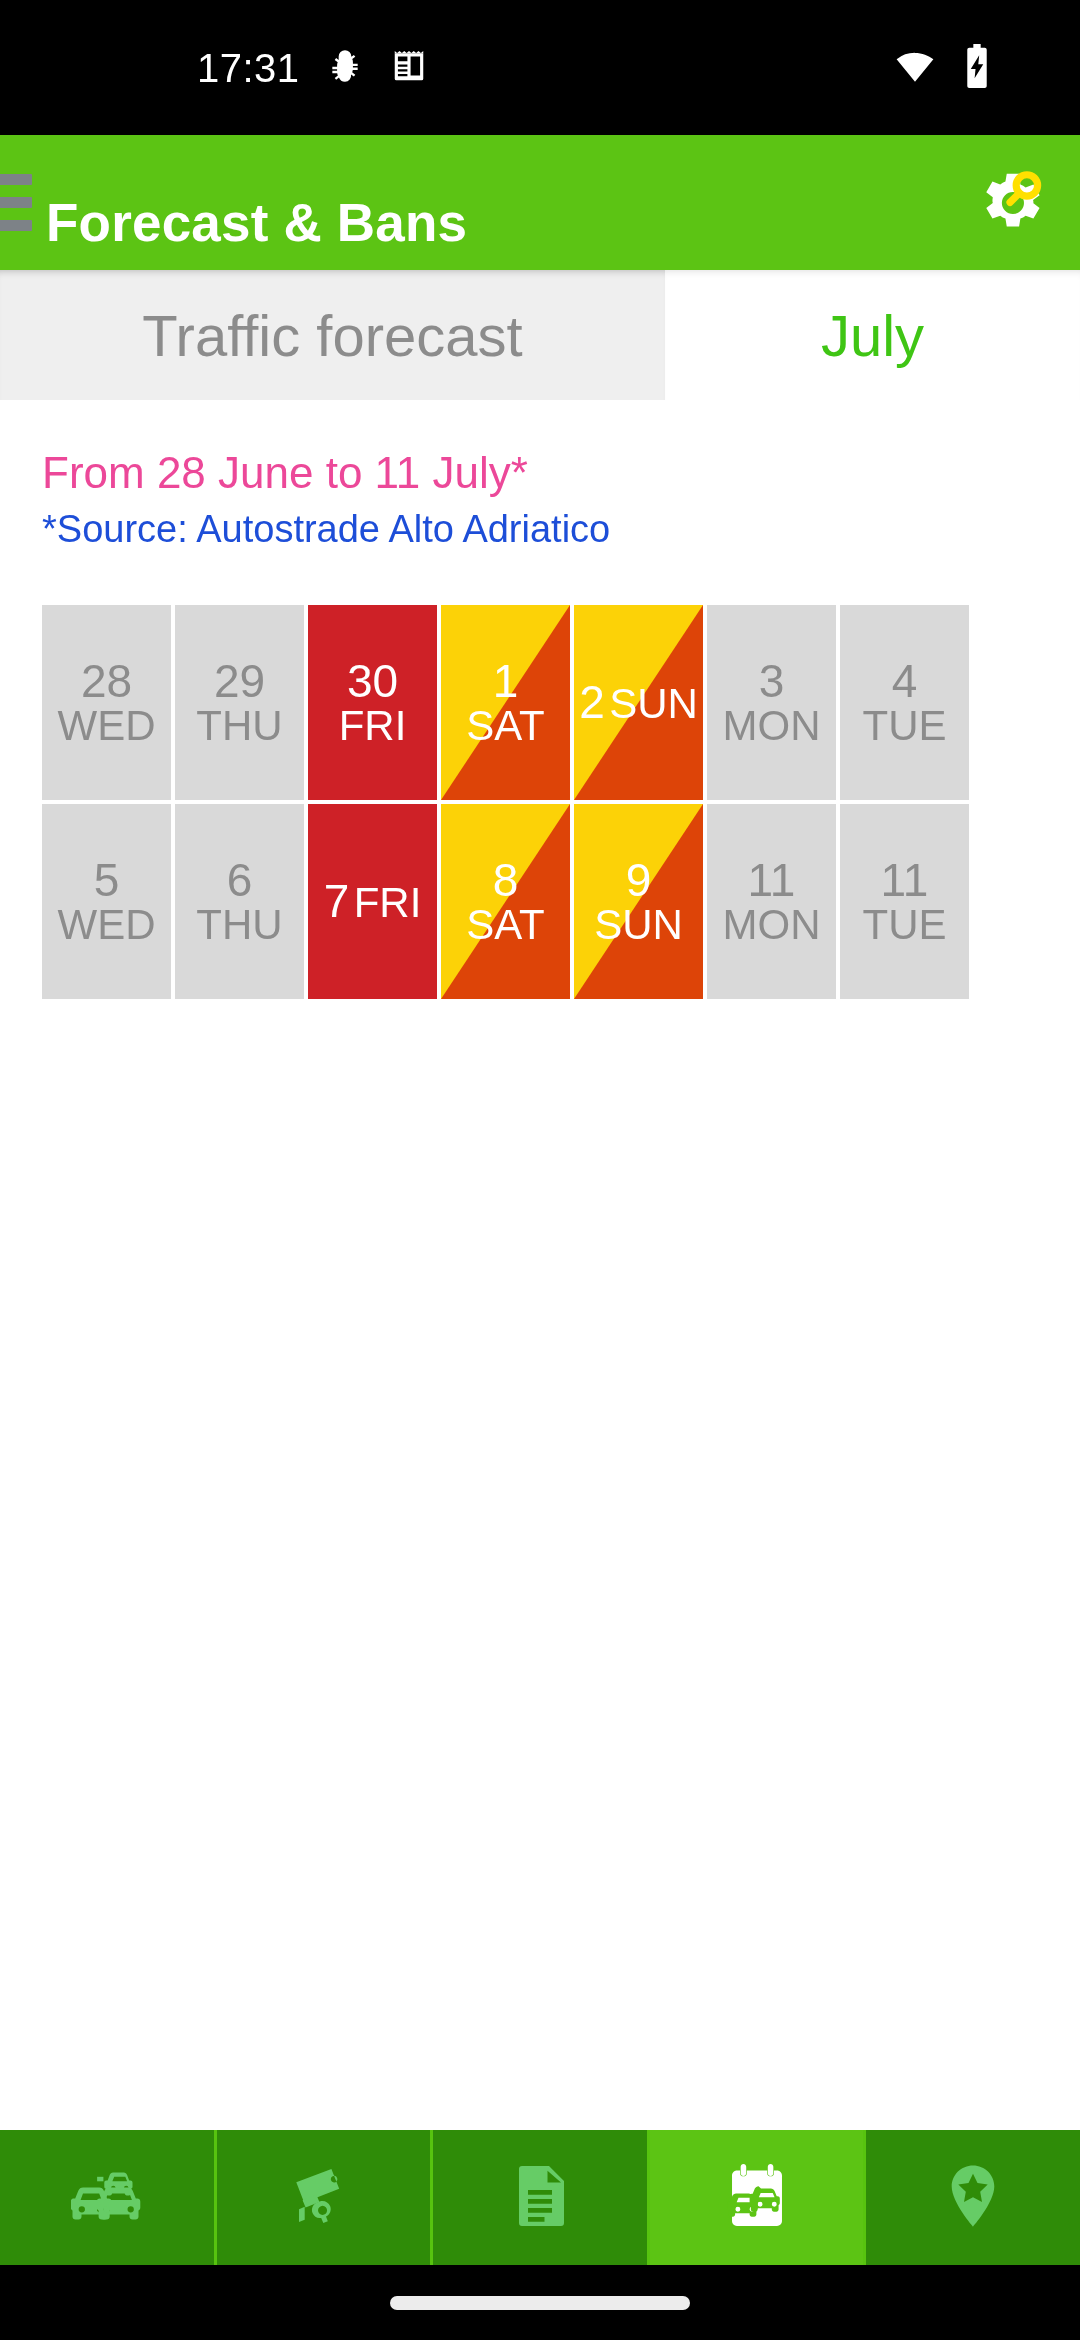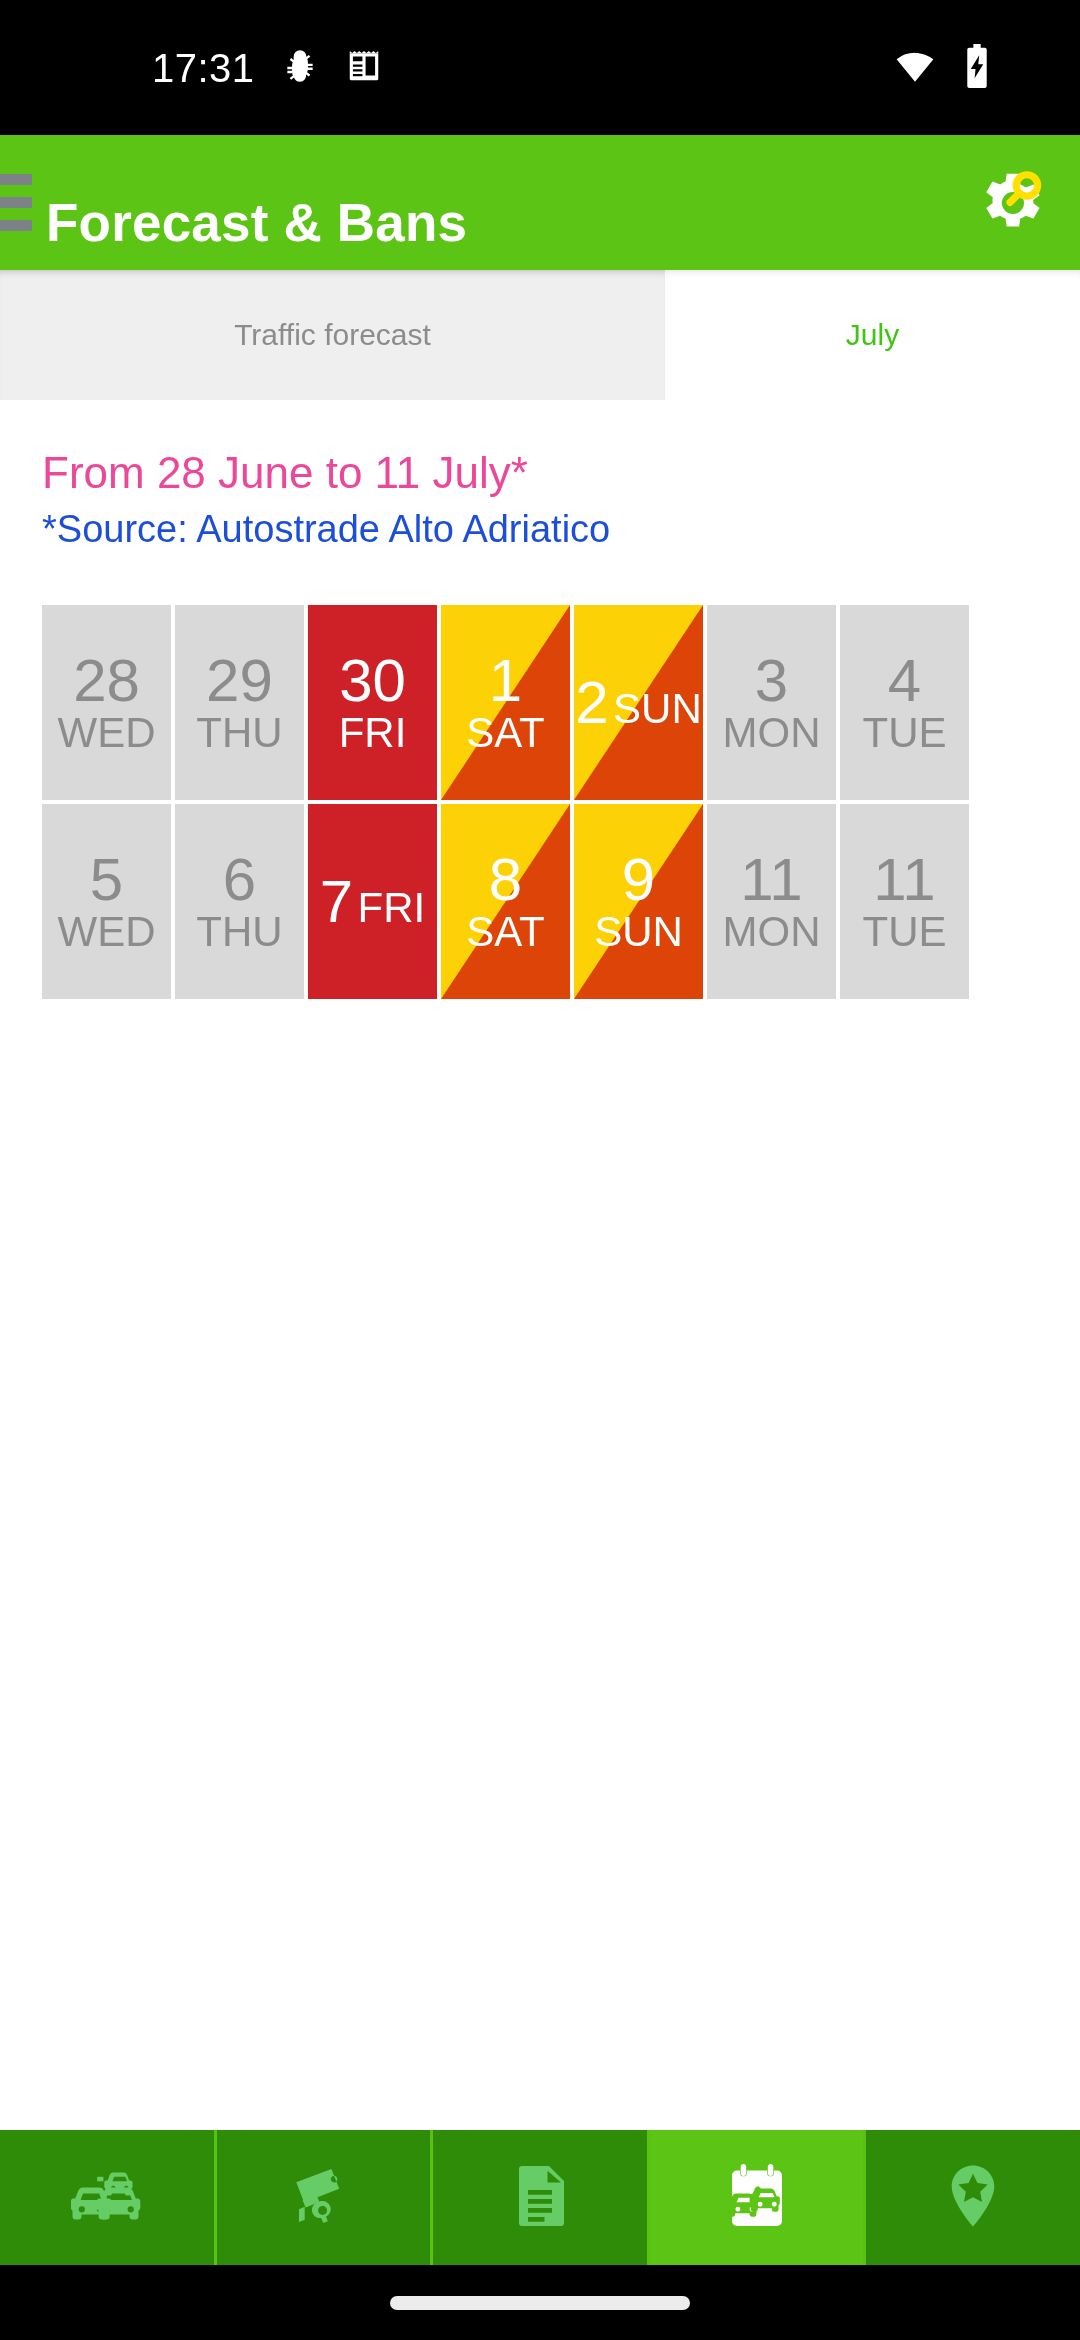--- a/index.html
+++ b/index.html
@@ -8,21 +8,21 @@
     background:#000;
     font-family:"Liberation Sans", sans-serif;
     overflow:hidden;
   }
   .screen { position:relative; width:1080px; height:2340px; background:#ffffff; }
 
   
   .statusbar {
     position:absolute; left:0; top:0; width:1080px; height:135px;
     background:#000000; color:#ffffff;
-    display:flex; align-items:center;
+    display:flex; align-items:center;padding-left:45px;
   }
   .sb-left { display:flex; align-items:center; gap:26px; margin-left:152px; }
   .sb-time { font-size:40px; letter-spacing:0.5px; line-height:1; }
   .sb-right { margin-left:auto; margin-right:86px; display:flex; align-items:center; gap:24px; }
   .sb-ico { display:block; }
 
   
   .appbar {
     position:absolute; left:0; top:135px; width:1080px; height:135px;
     background:#5CC414;
@@ -41,21 +41,21 @@
   .appbar-actions { margin-left:auto; margin-right:22px; display:flex; align-items:center; }
   .gear-btn { width:96px; height:96px; display:flex; align-items:center; justify-content:center; }
 
   
   .tabs {
     position:absolute; left:0; top:270px; width:1080px; height:130px;
     display:flex; background:#ffffff;
   }
   .tab {
     display:flex; align-items:center; justify-content:center;
-    font-size:30px; height:130px;
+    font-size:58px; height:130px;
   }
   .tab-inactive {
     width:665px; background:#efefef; color:#8c8c8c;
     box-shadow: inset 0 7px 9px -7px rgba(0,0,0,0.28);
   }
   .tab-active {
     width:415px; background:#ffffff; color:#3fc514;
     box-shadow: inset 0 7px 9px -7px rgba(0,0,0,0.16);
   }
 
@@ -85,21 +85,21 @@
     background:#FCD207;
   }
   .day-cell .tri-bot {
     position:absolute; inset:0;
     background:#DD4408;
     clip-path: polygon(100% 0, 100% 100%, 0 100%);
   }
   .day-cell .label {
     position:relative; z-index:2; text-align:center; line-height:1.02;
   }
-  .day-cell .num { display:block; font-size:60px; }
+  .day-cell .num { display:block; font-size:46px; }
   .day-cell .dow { display:block; font-size:42px; }
   .day-cell.inline .label { white-space:nowrap; }
   .day-cell.inline .num { display:inline; }
   .day-cell.inline .dow { display:inline; }
 
   .day-cell.free { background:#d9d9d9; }
   .day-cell.free .label { color:#8c8c8c; }
   .day-cell.ban { background:#CE2127; }
   .day-cell.ban .label { color:#ffffff; }
   .day-cell.partial .label { color:#ffffff; }

